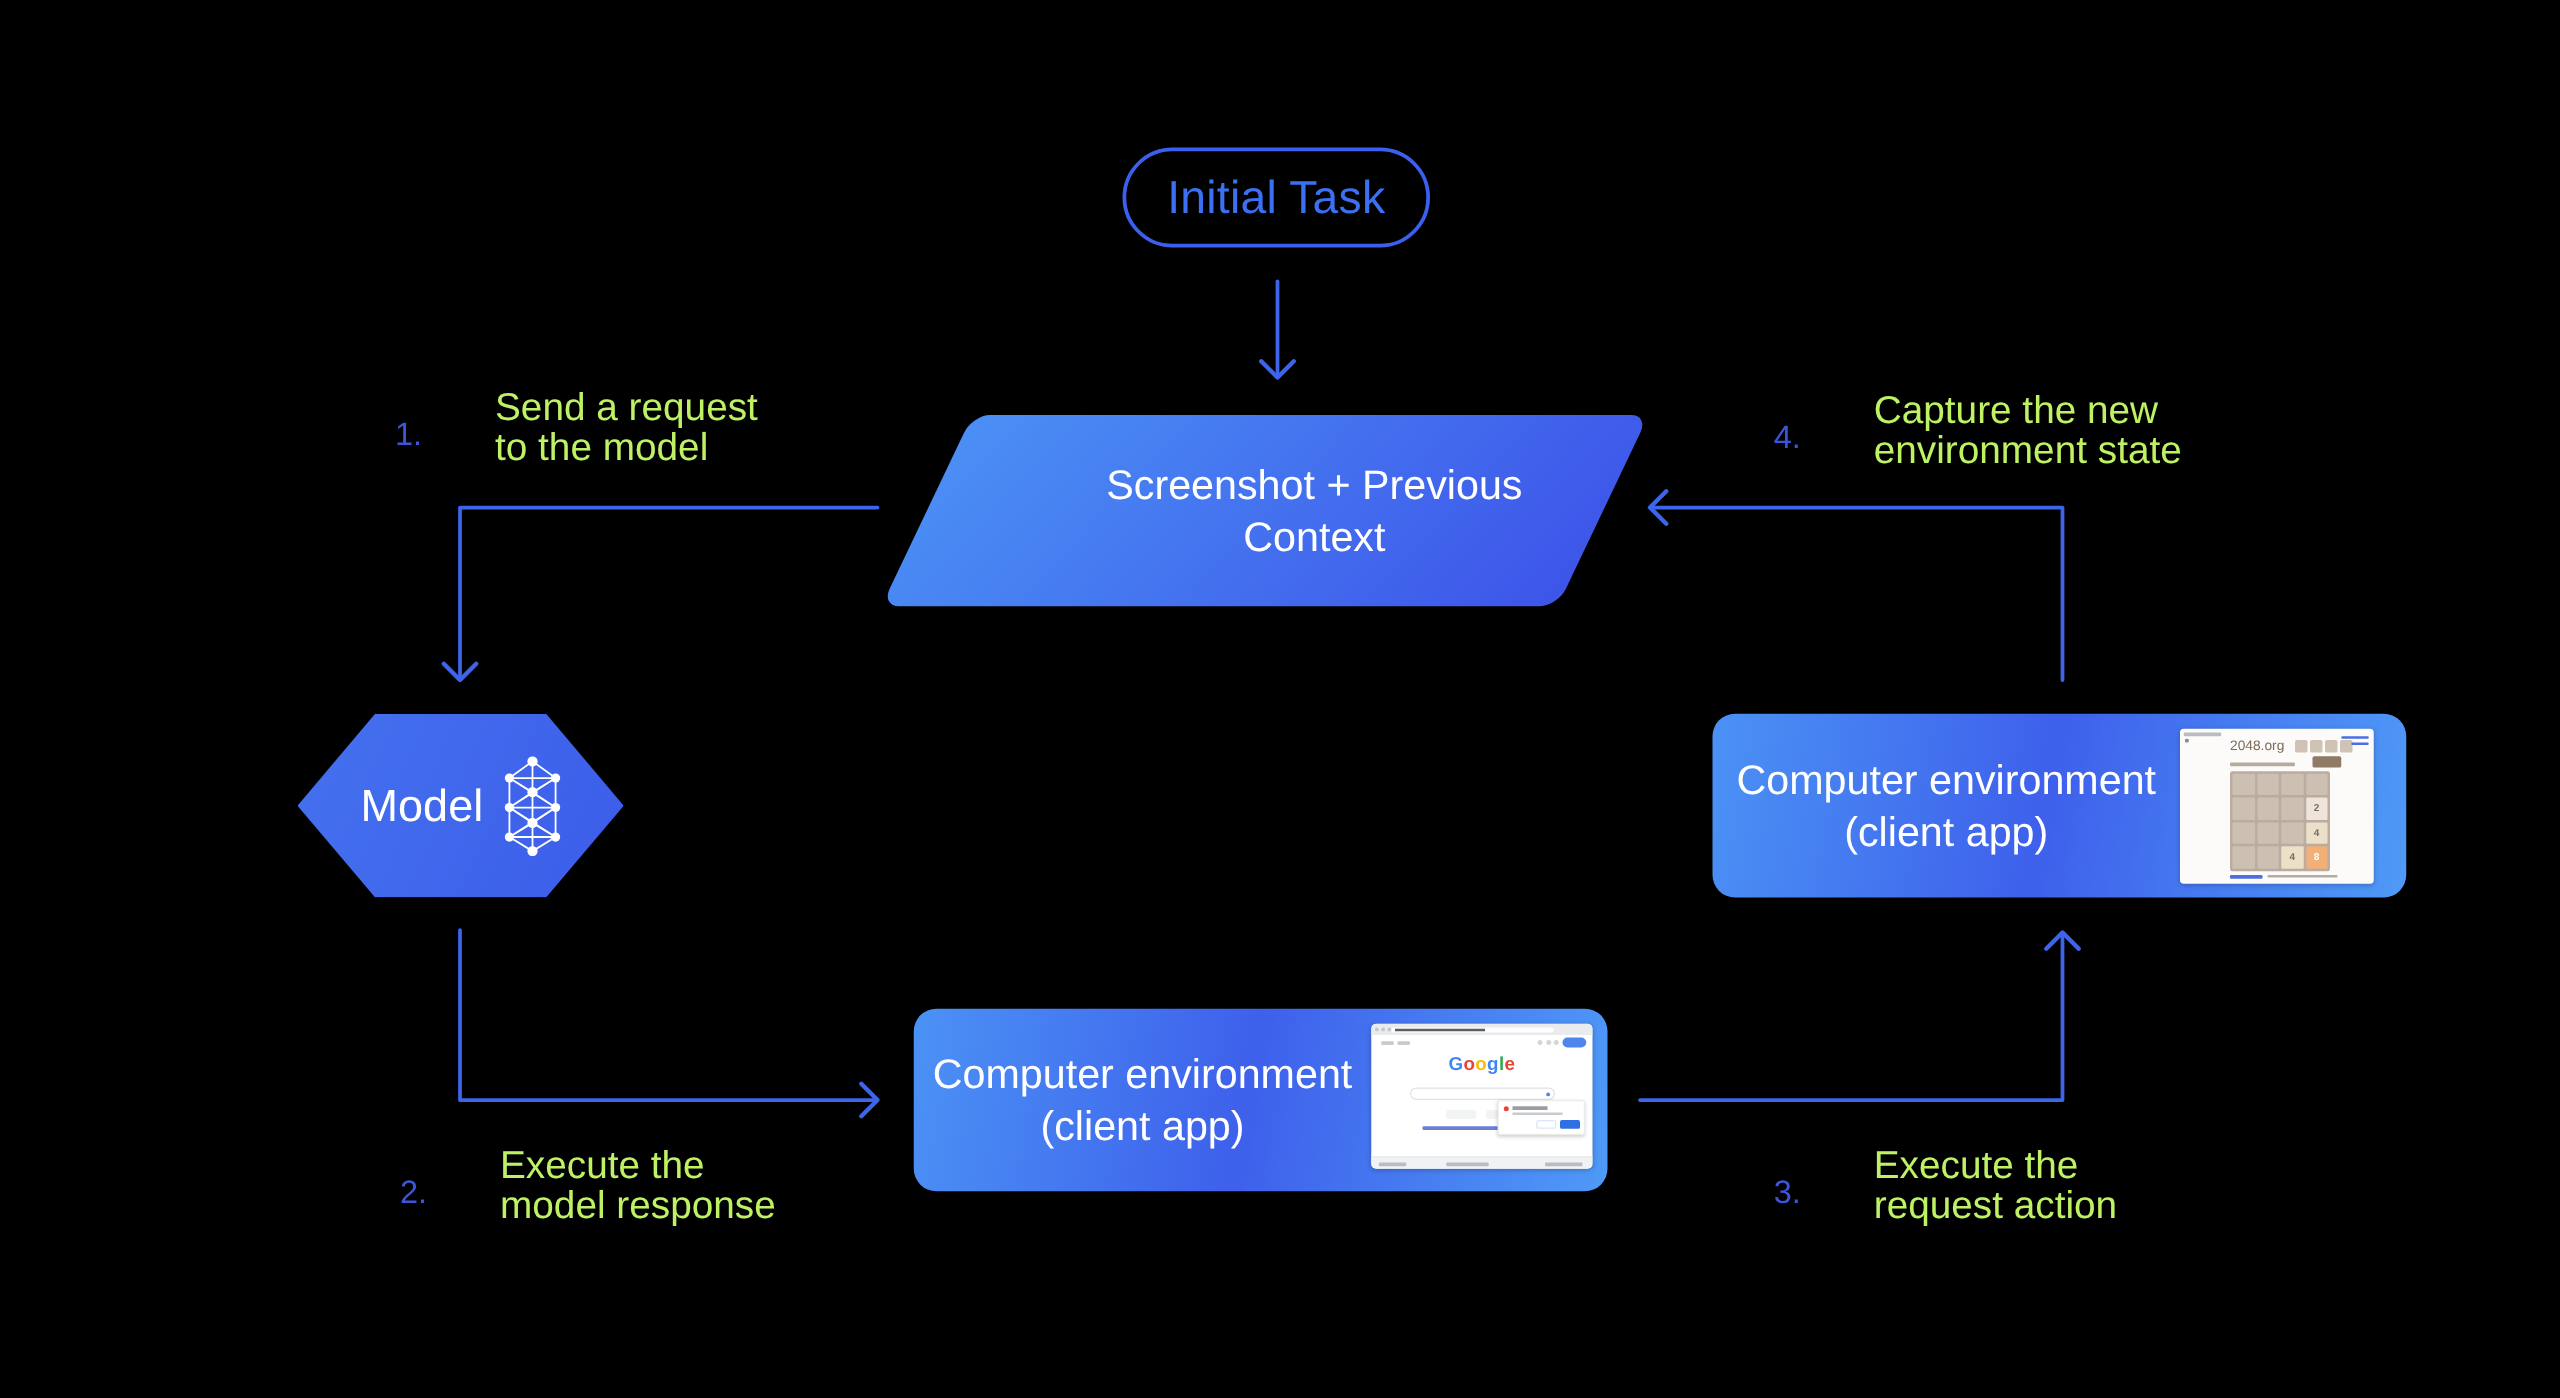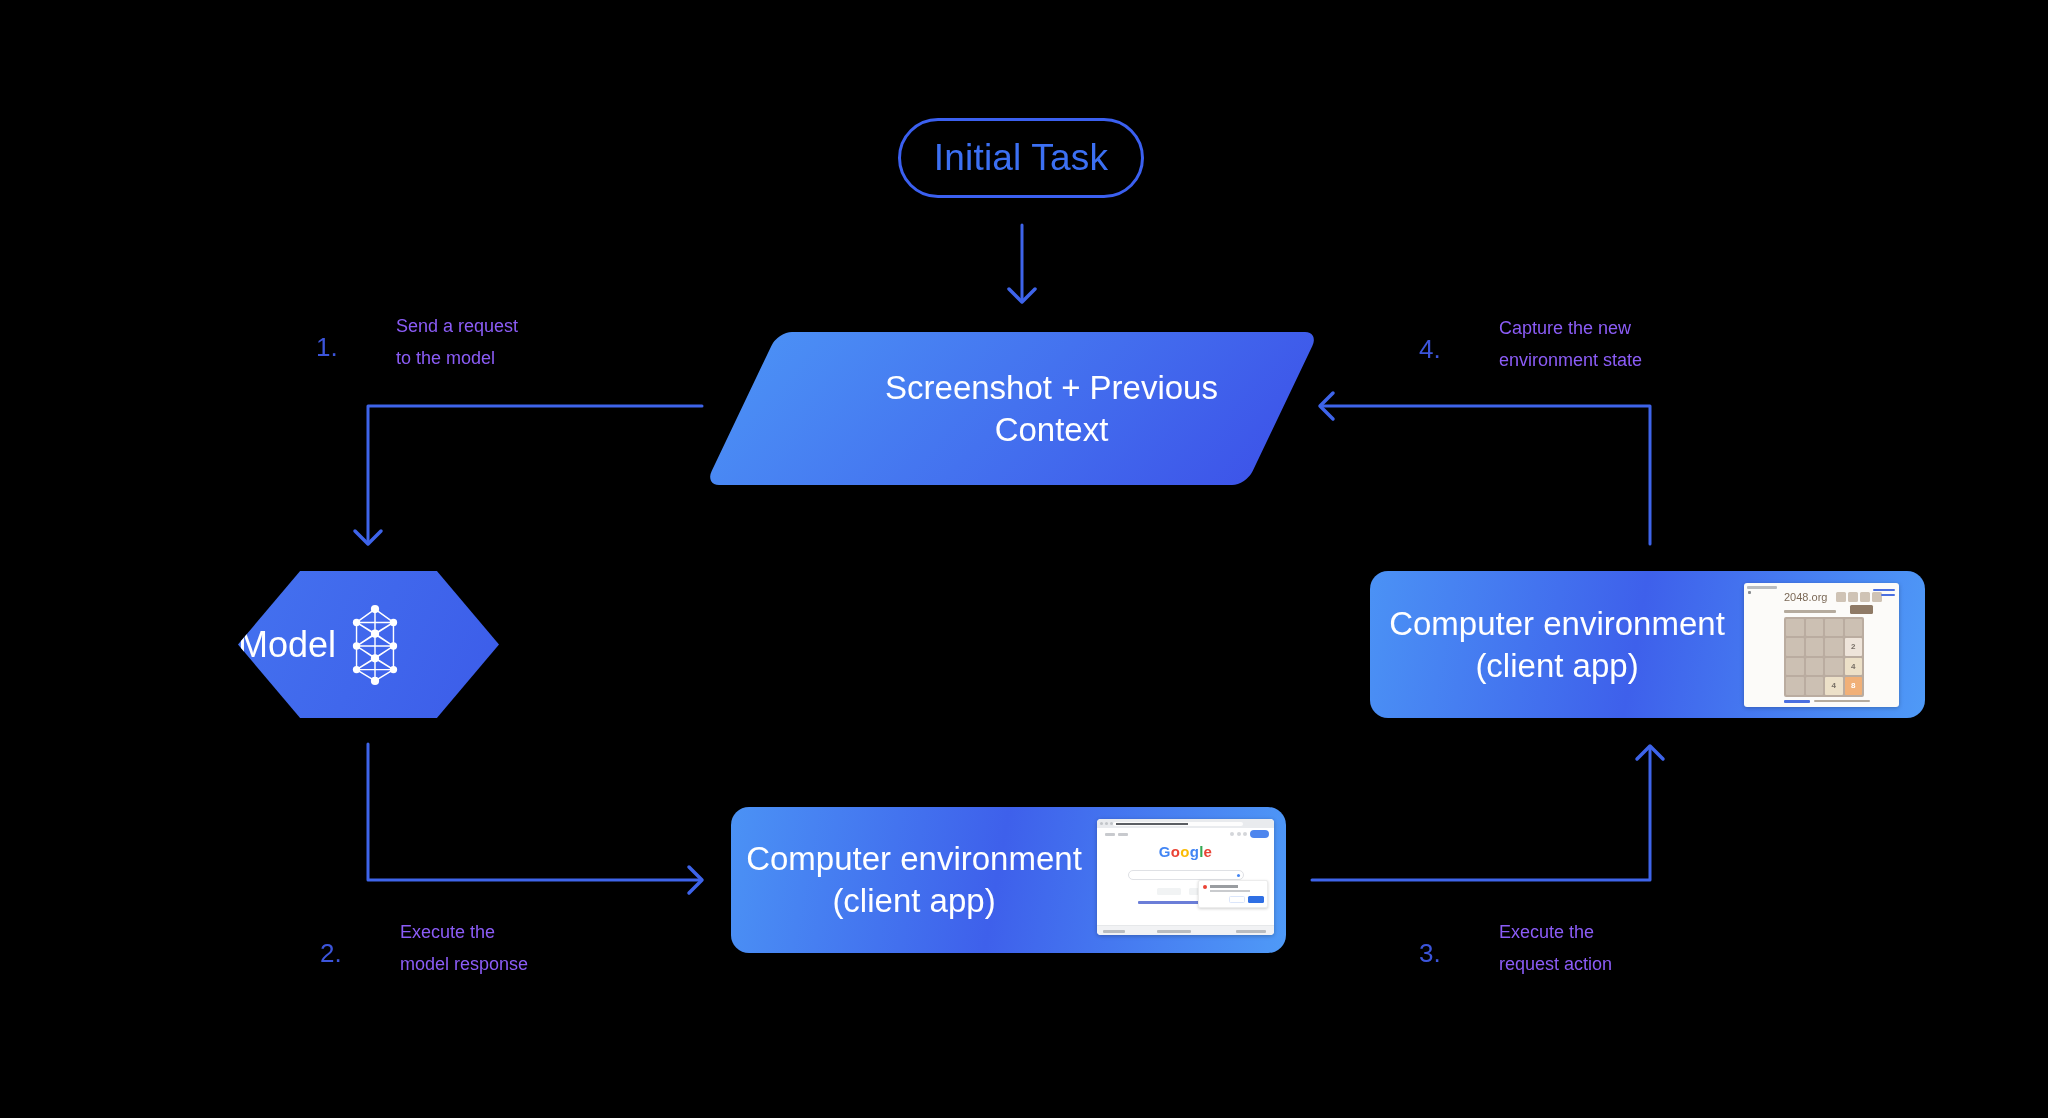--- a/index.html
+++ b/index.html
@@ -33,41 +33,41 @@
     display:flex;flex-direction:column;align-items:center;justify-content:center;
     color:#fff;font-size:33px;line-height:42px;font-weight:400;text-align:center;
     padding-left:6px;
   }
 
   
   .hex{
     position:absolute;left:238px;top:571px;width:261px;height:147px;
     background:linear-gradient(115deg,#4472ef 0%,#3c5ce9 100%);
     clip-path:polygon(0% 50%,23.8% 0%,76.2% 0%,100% 50%,76.2% 100%,23.8% 100%);
-    display:flex;align-items:center;justify-content:flex-start;gap:16px;
+    display:flex;align-items:center;justify-content:center;gap:16px;
     color:#fff;font-size:36px;font-weight:400;
   }
 
   
   .box{
     position:absolute;width:555px;border-radius:18px;
     background:linear-gradient(100deg,#4b92f5 0%,#3e60eb 48%,#4f9af7 100%);
     display:flex;align-items:center;
   }
   .box-bottom{left:731px;top:807px;height:146px;}
   .box-right{left:1370px;top:571px;height:147px;}
   .box-label{
     flex:1;display:flex;flex-direction:column;align-items:center;justify-content:center;
     color:#fff;font-size:33px;line-height:42px;font-weight:400;text-align:center;
   }
 
   
   .step{position:absolute;font-weight:500;}
   .step .num{position:absolute;left:0;top:22px;color:#3c55db;font-size:26px;}
-  .step .txt{position:absolute;left:80px;top:0;color:#8b5cf6;font-size:18px;line-height:32px;white-space:nowrap;}
+  .step .txt{position:absolute;left:80px;top:0;color:#bef264;font-size:31px;line-height:32px;white-space:nowrap;}
   .step1{left:316px;top:310px;}
   .step2{left:320px;top:916px;}
   .step3{left:1419px;top:916px;}
   .step4{left:1419px;top:312px;}
 
   
   .thumb-google{
     position:relative;width:177px;height:116px;margin-right:12px;margin-bottom:6px;
     background:#ffffff;border-radius:4px;flex:none;overflow:hidden;
     box-shadow:0 1px 4px rgba(0,0,0,.25);

